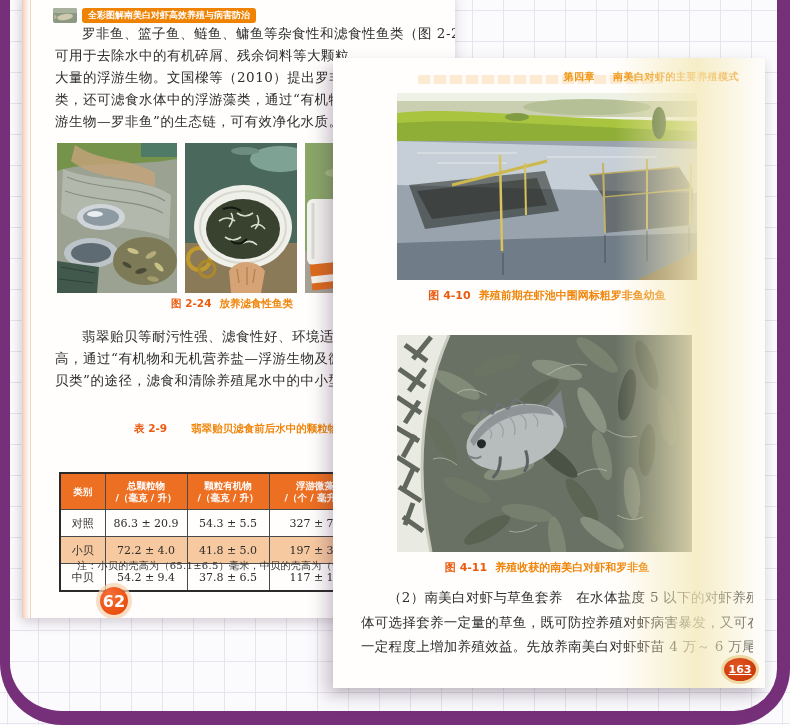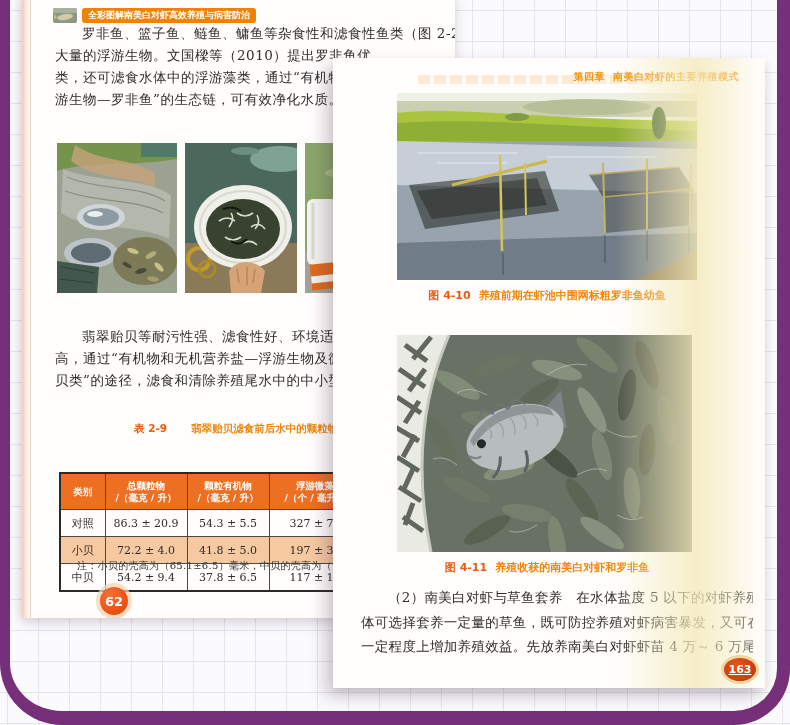--- a/index.html
+++ b/index.html
@@ -88,34 +88,34 @@
     font-size:10px;letter-spacing:.3px;color:#333;
   }
   
   .pg-circle{
     position:absolute;display:flex;align-items:center;justify-content:center;
     color:#fff;font-family:"DejaVu Sans","Liberation Sans",sans-serif;font-weight:bold;
   }
   .pg-left{
     left:78px;top:595px;width:28px;height:28px;border-radius:50%;
     background:radial-gradient(circle at 35% 30%,#f4703a,#ea4f10 70%);
-    box-shadow:0 0 0 4px rgba(246,211,178,.75);font-size:13px;
+    box-shadow:0 0 0 4px rgba(246,211,178,.75);font-size:16px;
   }
   .pg-right{
     left:391px;top:600px;width:32px;height:23px;border-radius:50%;
     background:radial-gradient(circle at 40% 30%,#e05520,#cd3c0c 70%);
     box-shadow:0 0 0 3px #eed8a0;font-size:11px;text-decoration:underline;
   }
   
   .rp-header{
     position:absolute;top:12px;right:26px;white-space:nowrap;
     font-family:"DejaVu Sans","Liberation Sans",sans-serif;font-weight:bold;
     font-size:10px;letter-spacing:.5px;color:#f0940f;
   }
-  .rp-header .chapter{margin-right:8px;}
+  .rp-header .chapter{margin-right:18px;}
   .rp-ghost{
     position:absolute;left:85px;top:17px;width:245px;height:9px;border-radius:2px;
     background:repeating-linear-gradient(90deg,rgba(242,166,62,.22) 0 12px,rgba(242,166,62,.05) 12px 16px);
     filter:blur(.6px);
   }
   .rp-photo{position:absolute;left:64px;}
   .cap-410{left:64px;top:230px;width:300px;font-size:11px;}
   .cap-411{left:54px;top:502px;width:320px;font-size:11px;}
   .rp-para{position:absolute;left:28px;top:527px;width:392px;font-size:13.5px;line-height:24.5px;letter-spacing:.3px;}
   .rp-para .ln{white-space:nowrap;overflow:hidden;}
@@ -136,20 +136,21 @@
         <rect width="24" height="5" fill="#a7b19b"></rect>
         <ellipse cx="12" cy="9" rx="8" ry="3" fill="#cfc9ad" transform="rotate(-8 12 9)"></ellipse>
         <path d="M4,9 L1,6 L1,12 Z" fill="#bdb596"></path>
       </svg>
     </div>
     <div class="series-badge">全彩图解南美白对虾高效养殖与病害防治</div>
   </div>
 
   <div class="para p1">
     <div class="ln indent">罗非鱼、篮子鱼、鲢鱼、鳙鱼等杂食性和滤食性鱼类（图 2-24）</div>
+    <div class="ln">可用于去除水中的有机碎屑、残余饲料等大颗粒</div>
     <div class="ln">大量的浮游生物。文国樑等（2010）提出罗非鱼优</div>
     <div class="ln">类，还可滤食水体中的浮游藻类，通过“有机物和</div>
     <div class="ln">游生物—罗非鱼”的生态链，可有效净化水质。</div>
   </div>
 
   <div class="photo-row">
     <svg width="120" height="150" viewBox="0 0 120 150">
       <rect width="120" height="150" fill="#9ba291"></rect>
       <path d="M0,0 L120,0 L120,16 C72,24 30,18 0,28 Z" fill="#75934b"></path>
       <rect x="84" y="0" width="36" height="14" fill="#4f7a68"></rect>
@@ -196,20 +197,23 @@
       <path d="M8,60 L8,116" stroke="#d9d9d2" stroke-width="3"></path>
       <path d="M44,70 C62,64 80,72 92,88 L92,116 C74,104 58,108 44,100 Z" fill="#d2a075"></path>
       <path d="M54,76 L58,96 M64,76 L68,98 M74,80 L78,100" stroke="#b7854f" stroke-width="1.5" fill="none"></path>
       <g transform="rotate(-6 40 132)">
         <rect x="6" y="118" width="74" height="26" fill="#dd6b1d"></rect>
         <rect x="6" y="130" width="74" height="7" fill="#f5f1e8"></rect>
       </g>
     </svg>
   </div>
 
+  <div class="fig-caption cap-224">
+    <span class="fig-label">图 2-24</span><span>放养滤食性鱼类</span>
+  </div>
 
   <div class="para p2">
     <div class="ln indent">翡翠贻贝等耐污性强、滤食性好、环境适应</div>
     <div class="ln">高，通过“有机物和无机营养盐—浮游生物及微生</div>
     <div class="ln">贝类”的途径，滤食和清除养殖尾水中的中小型浮</div>
   </div>
 
   <div class="tbl-caption">
     <span class="fig-label">表 2-9</span><span>翡翠贻贝滤食前后水中的颗粒物浓度</span>
   </div>

